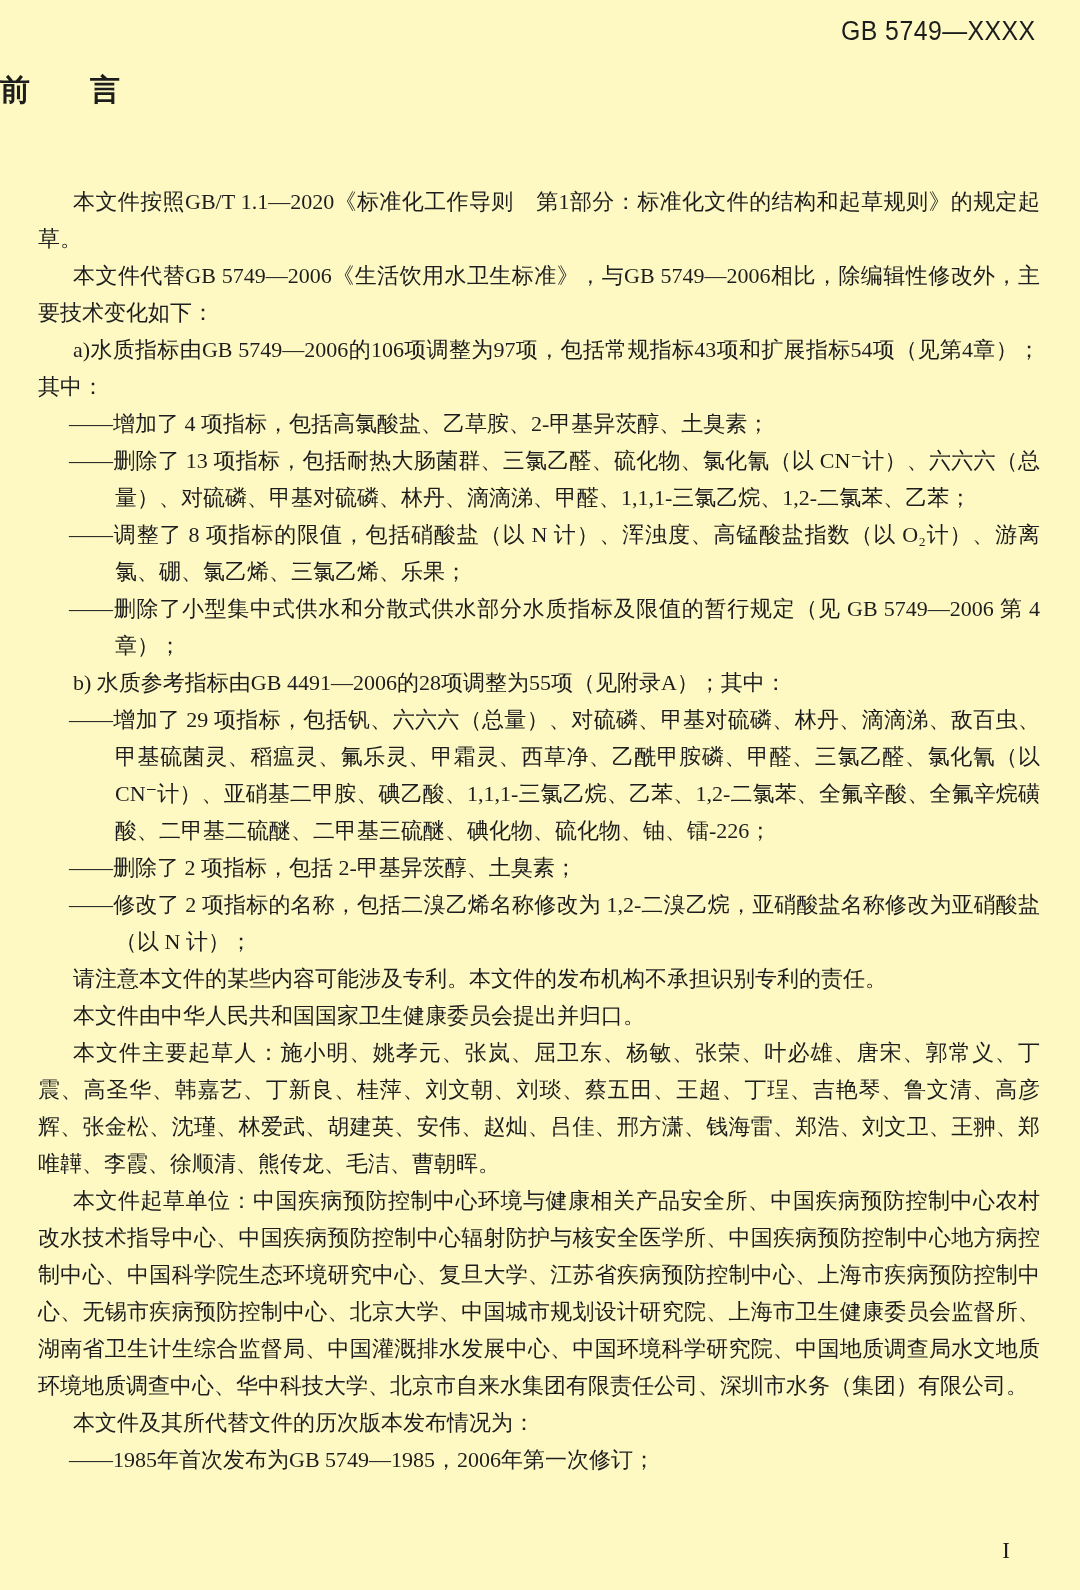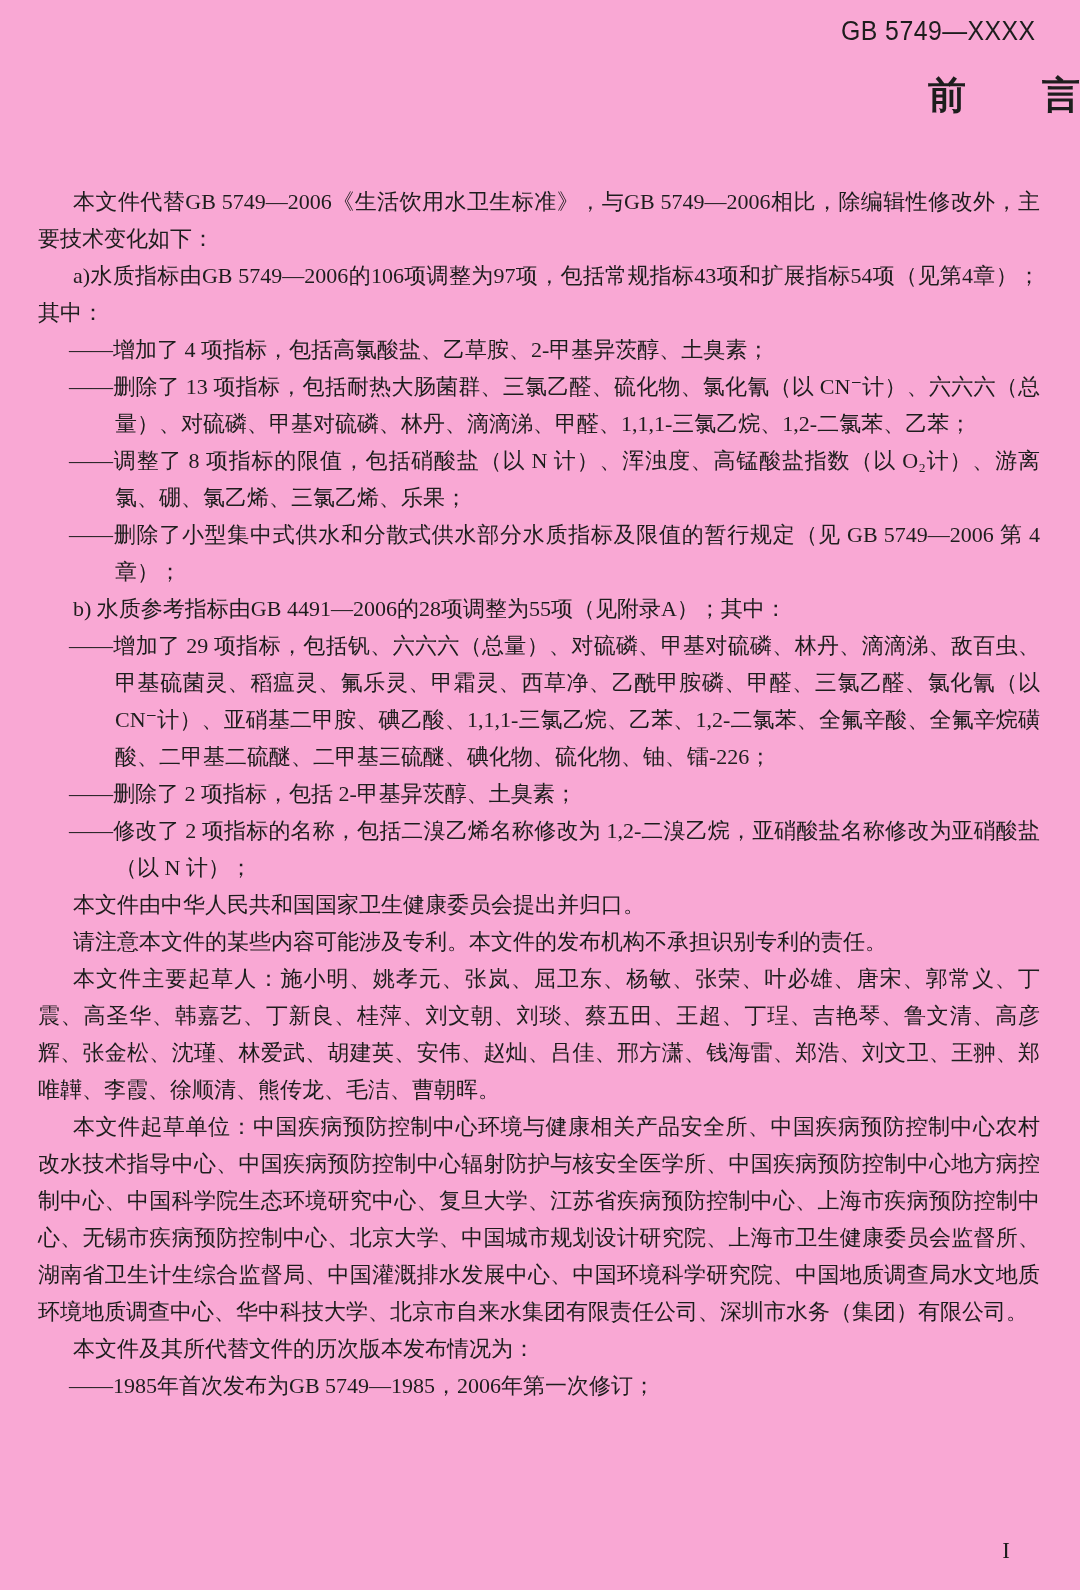--- a/index.html
+++ b/index.html
@@ -1,21 +1,21 @@
 <!DOCTYPE html>
 <html><head>
 <meta charset="utf-8">
 <style>
   html, body { margin: 0; padding: 0; background: #e8e8e8; }
   .page {
     position: relative;
     width: 1080px;
     height: 1590px;
     margin: 0 auto;
-    background: #f9a8d4;
+    background: #fef9c3;
     color: #1d1d1d;
     font-family: "Liberation Serif", "DejaVu Serif", serif;
     overflow: hidden;
   }
   .doc-number {
     position: absolute;
     top: 16px;
     right: 44px;
     font-size: 27px;
     font-family: "Liberation Sans", "DejaVu Sans", sans-serif;
@@ -23,22 +23,22 @@
     letter-spacing: 0.5px;
     transform: scaleX(0.92);
     transform-origin: right center;
     white-space: nowrap;
   }
   .title {
     position: absolute;
     top: 70px;
     left: 0;
     width: 100%;
-    text-align: right;
-    font-size: 38px;
+    text-align: left;
+    font-size: 30px;
     font-weight: bold;
     font-family: "Liberation Sans", "DejaVu Sans", sans-serif;
     white-space: pre;
   }
   .body-text {
     position: absolute;
     top: 183px;
     left: 38px;
     width: 1002px;
     font-size: 22px;
@@ -62,32 +62,33 @@
 </head>
 <body>
 
 <div class="page">
 
   <div class="doc-number">GB 5749—XXXX</div>
 
   <div class="title">前　　言</div>
 
   <div class="body-text">
+    <p class="p-indent">本文件按照GB/T 1.1—2020《标准化工作导则　第1部分：标准化文件的结构和起草规则》的规定起草。</p>
     <p class="p-indent">本文件代替GB 5749—2006《生活饮用水卫生标准》，与GB 5749—2006相比，除编辑性修改外，主要技术变化如下：</p>
     <p class="p-indent">a)水质指标由GB 5749—2006的106项调整为97项，包括常规指标43项和扩展指标54项（见第4章）；其中：</p>
     <p class="dash">——增加了 4 项指标，包括高氯酸盐、乙草胺、2-甲基异茨醇、土臭素；</p>
     <p class="dash">——删除了 13 项指标，包括耐热大肠菌群、三氯乙醛、硫化物、氯化氰（以 CN⁻计）、六六六（总量）、对硫磷、甲基对硫磷、林丹、滴滴涕、甲醛、1,1,1-三氯乙烷、1,2-二氯苯、乙苯；</p>
     <p class="dash">——调整了 8 项指标的限值，包括硝酸盐（以 N 计）、浑浊度、高锰酸盐指数（以 O₂计）、游离氯、硼、氯乙烯、三氯乙烯、乐果；</p>
     <p class="dash">——删除了小型集中式供水和分散式供水部分水质指标及限值的暂行规定（见 GB 5749—2006 第 4 章）；</p>
     <p class="p-indent">b) 水质参考指标由GB 4491—2006的28项调整为55项（见附录A）；其中：</p>
     <p class="dash">——增加了 29 项指标，包括钒、六六六（总量）、对硫磷、甲基对硫磷、林丹、滴滴涕、敌百虫、甲基硫菌灵、稻瘟灵、氟乐灵、甲霜灵、西草净、乙酰甲胺磷、甲醛、三氯乙醛、氯化氰（以CN⁻计）、亚硝基二甲胺、碘乙酸、1,1,1-三氯乙烷、乙苯、1,2-二氯苯、全氟辛酸、全氟辛烷磺酸、二甲基二硫醚、二甲基三硫醚、碘化物、硫化物、铀、镭-226；</p>
     <p class="dash">——删除了 2 项指标，包括 2-甲基异茨醇、土臭素；</p>
     <p class="dash">——修改了 2 项指标的名称，包括二溴乙烯名称修改为 1,2-二溴乙烷，亚硝酸盐名称修改为亚硝酸盐（以 N 计）；</p>
+    <p class="p-indent">请注意本文件的某些内容可能涉及专利。本文件的发布机构不承担识别专利的责任。</p>
     <p class="p-indent">本文件由中华人民共和国国家卫生健康委员会提出并归口。</p>
-    <p class="p-indent">请注意本文件的某些内容可能涉及专利。本文件的发布机构不承担识别专利的责任。</p>
     <p class="p-indent">本文件主要起草人：施小明、姚孝元、张岚、屈卫东、杨敏、张荣、叶必雄、唐宋、郭常义、丁震、高圣华、韩嘉艺、丁新良、桂萍、刘文朝、刘琰、蔡五田、王超、丁珵、吉艳琴、鲁文清、高彦辉、张金松、沈瑾、林爱武、胡建英、安伟、赵灿、吕佳、邢方潇、钱海雷、郑浩、刘文卫、王翀、郑唯韡、李霞、徐顺清、熊传龙、毛洁、曹朝晖。</p>
     <p class="p-indent">本文件起草单位：中国疾病预防控制中心环境与健康相关产品安全所、中国疾病预防控制中心农村改水技术指导中心、中国疾病预防控制中心辐射防护与核安全医学所、中国疾病预防控制中心地方病控制中心、中国科学院生态环境研究中心、复旦大学、江苏省疾病预防控制中心、上海市疾病预防控制中心、无锡市疾病预防控制中心、北京大学、中国城市规划设计研究院、上海市卫生健康委员会监督所、湖南省卫生计生综合监督局、中国灌溉排水发展中心、中国环境科学研究院、中国地质调查局水文地质环境地质调查中心、华中科技大学、北京市自来水集团有限责任公司、深圳市水务（集团）有限公司。</p>
     <p class="p-indent">本文件及其所代替文件的历次版本发布情况为：</p>
     <p class="dash">——1985年首次发布为GB 5749—1985，2006年第一次修订；</p>
 
   </div>
 
   <div class="page-num">I</div>
 
 </div>

